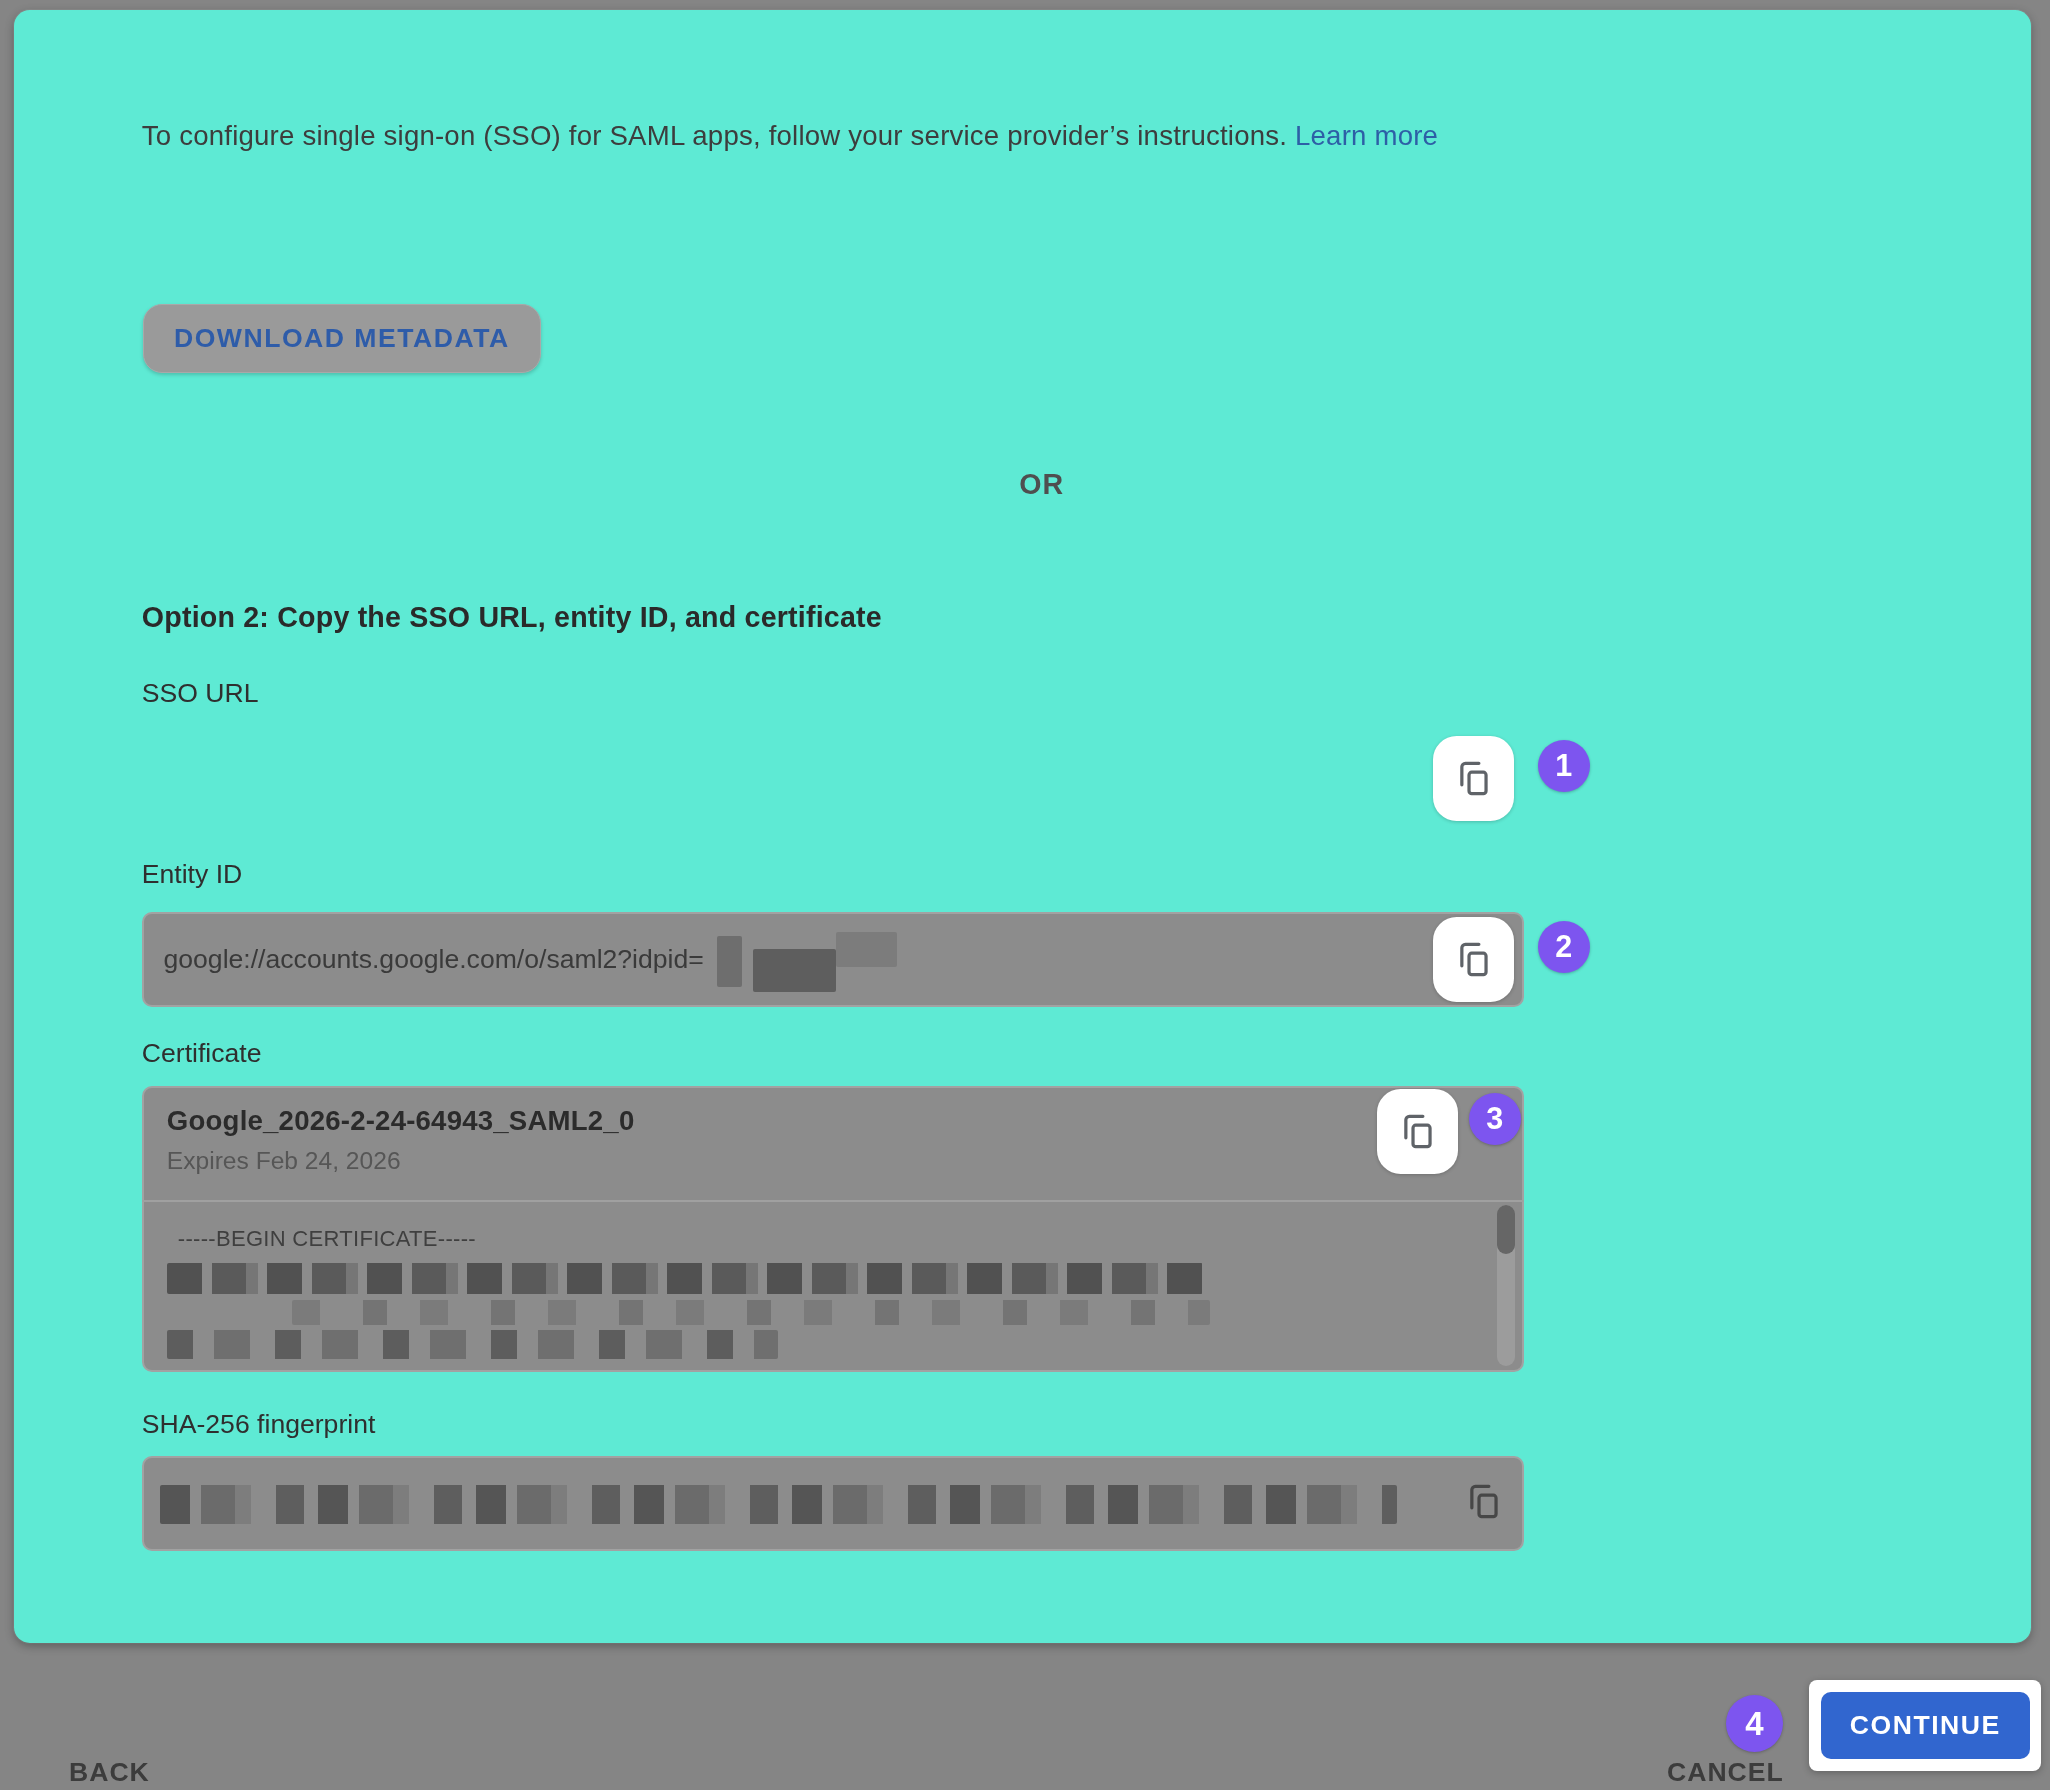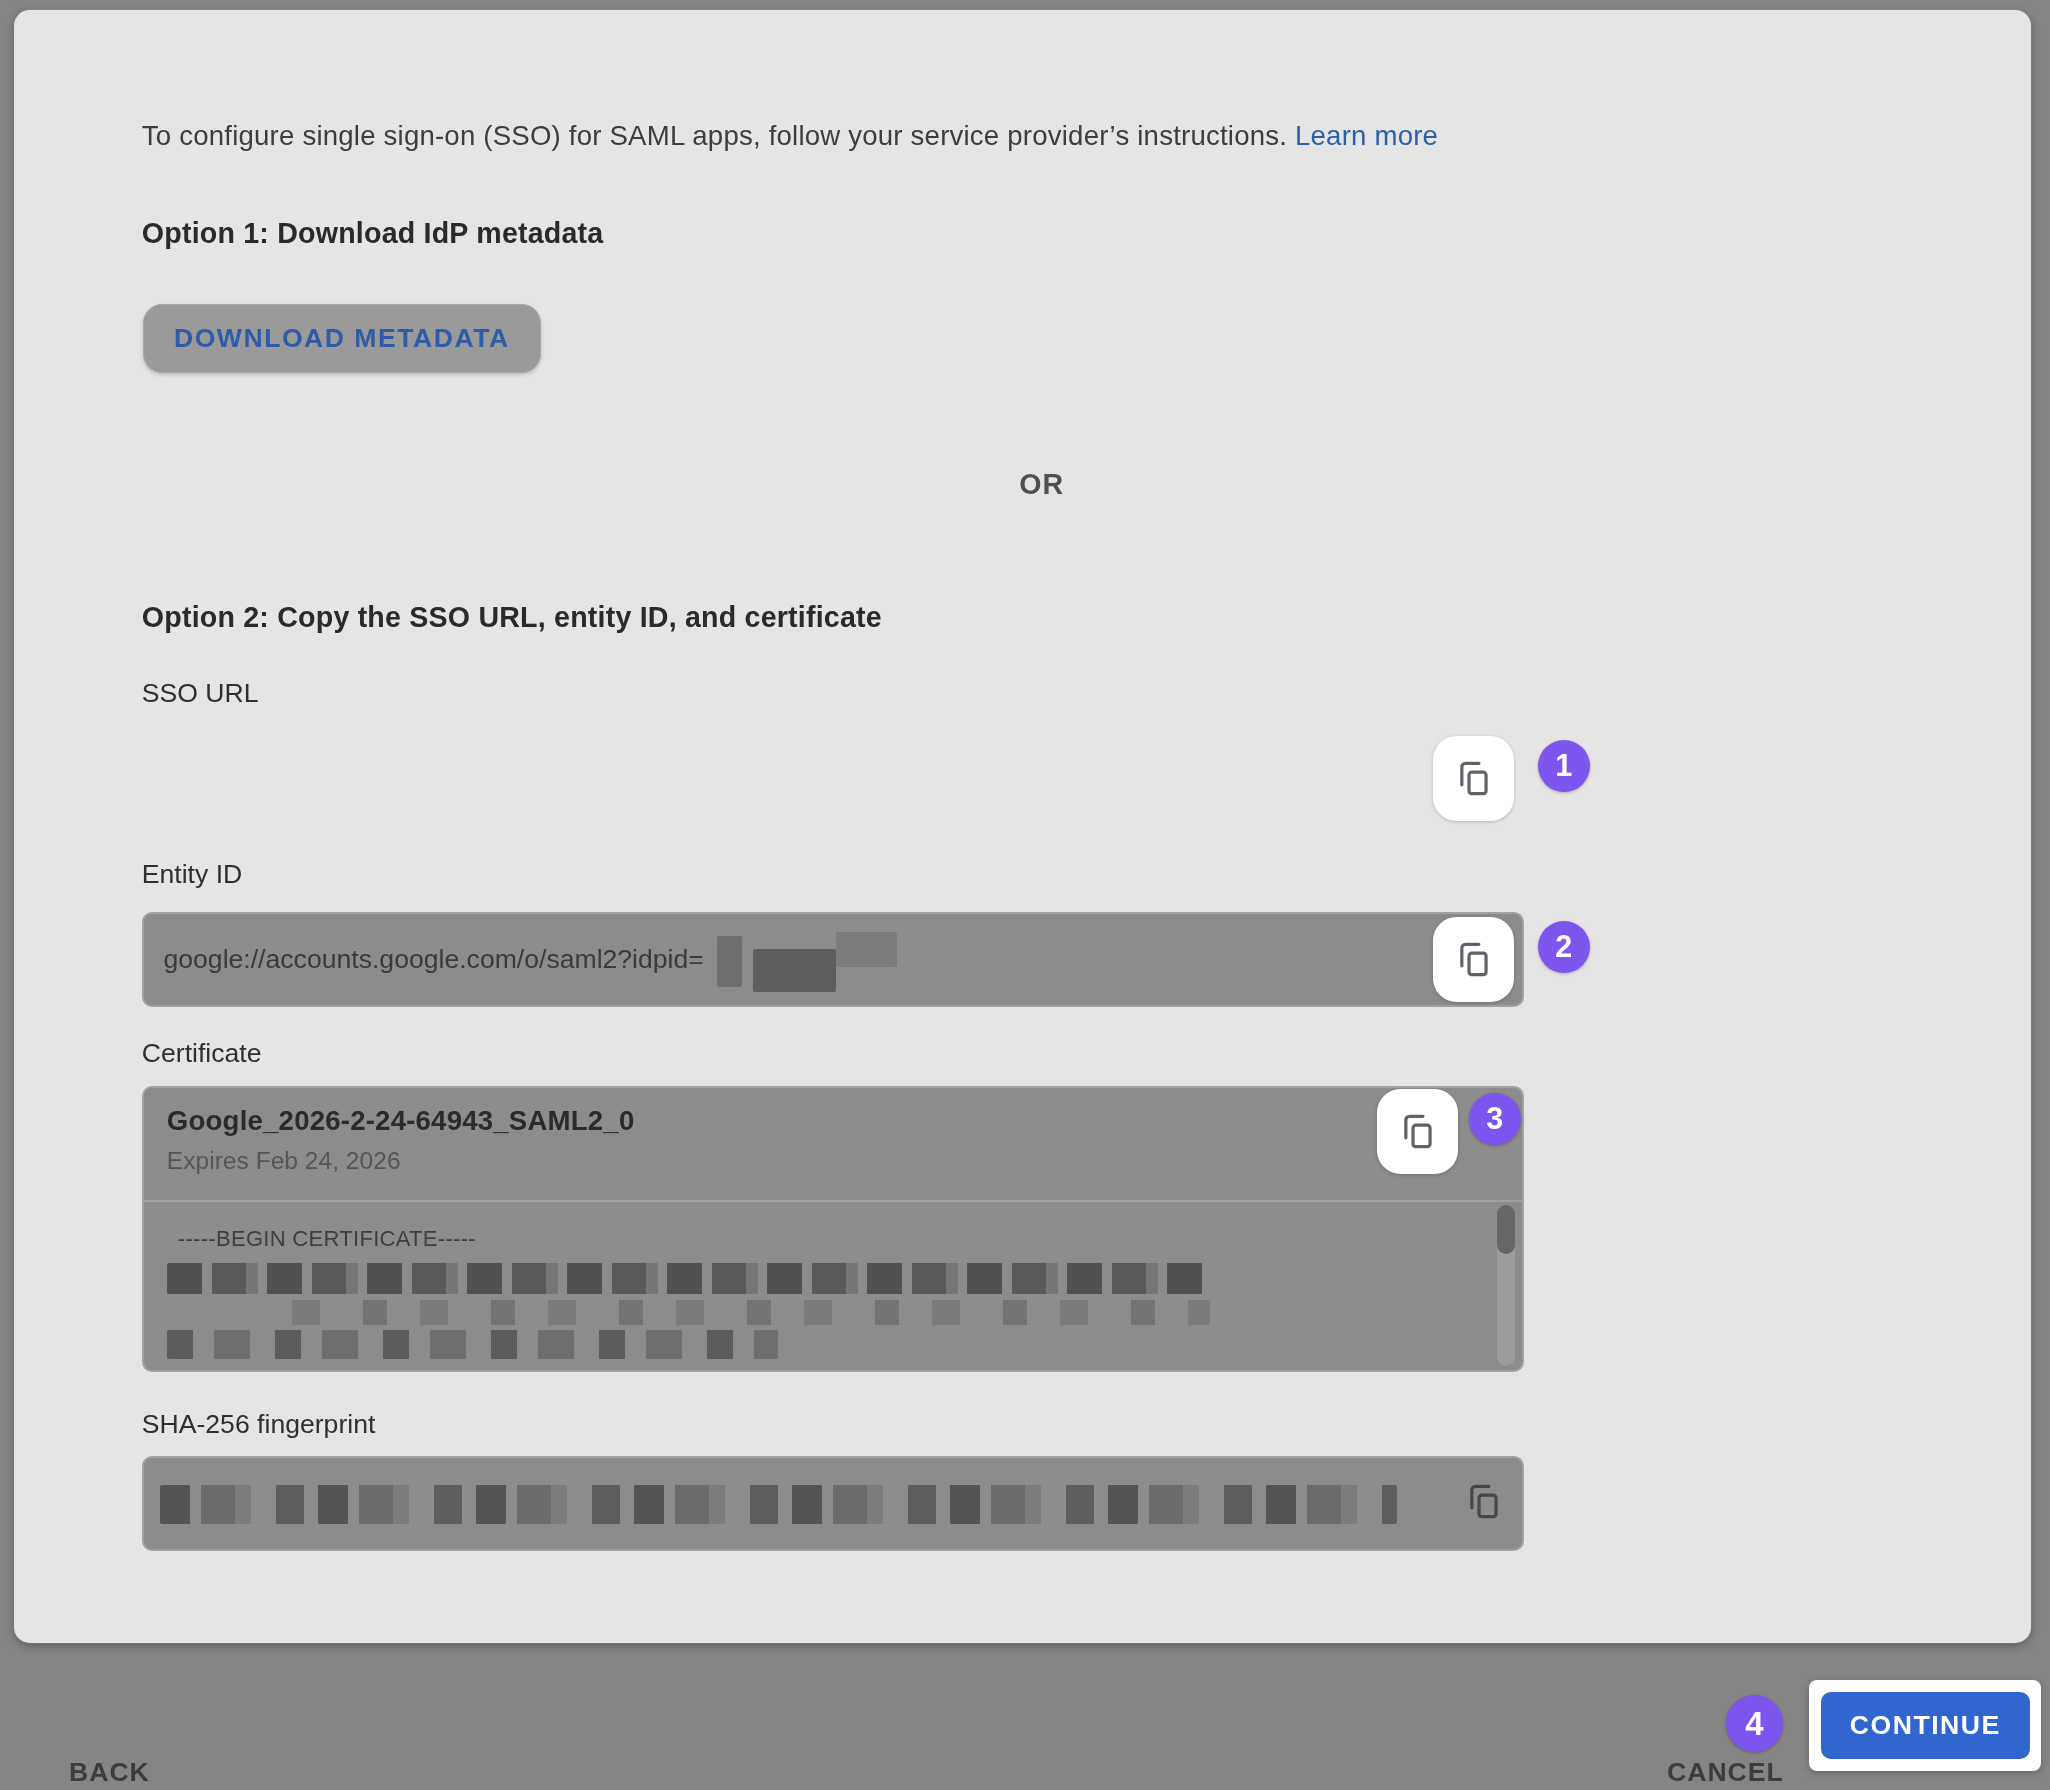--- a/index.html
+++ b/index.html
@@ -9,21 +9,21 @@
   }
   .page{
     position:relative;
     width:2051px;height:1791px;
     background:#858585;
     overflow:hidden;
   }
   .card{
     position:absolute;left:13.8px;top:9.9px;
     width:2017px;height:1633px;
-    background:#e5e5e5;
+    background:#5eead4;
     border-radius:15.8px;
     box-shadow:0 3px 9.9px rgba(0,0,0,0.30), 0 0 0 1px rgba(255,255,255,0.08);
   }
   .intro{
     position:absolute;left:128px;top:110px;
     font-size:27.6px;color:#3d3d3d;letter-spacing:0.2px;
   }
   .link{color:#2d5fa6;cursor:pointer;}
   .h-opt{
     position:absolute;left:128px;
@@ -129,21 +129,20 @@
 <body>
 
 <div class="page">
   <div class="card">
 
     <div class="intro">
       <span>To configure single sign-on (SSO) for SAML apps, follow your service provider’s instructions.</span>
       <span class="link">Learn more</span>
     </div>
 
-    <div class="h-opt" style="top:207px;">Option 1: Download IdP metadata</div>
     <div class="btn-download">DOWNLOAD METADATA</div>
 
     <div class="divider">
       <div class="line"></div>
       <div class="or">OR</div>
       <div class="line"></div>
     </div>
 
     <div class="h-opt" style="top:591px;">Option 2: Copy the SSO URL, entity ID, and certificate</div>
 

